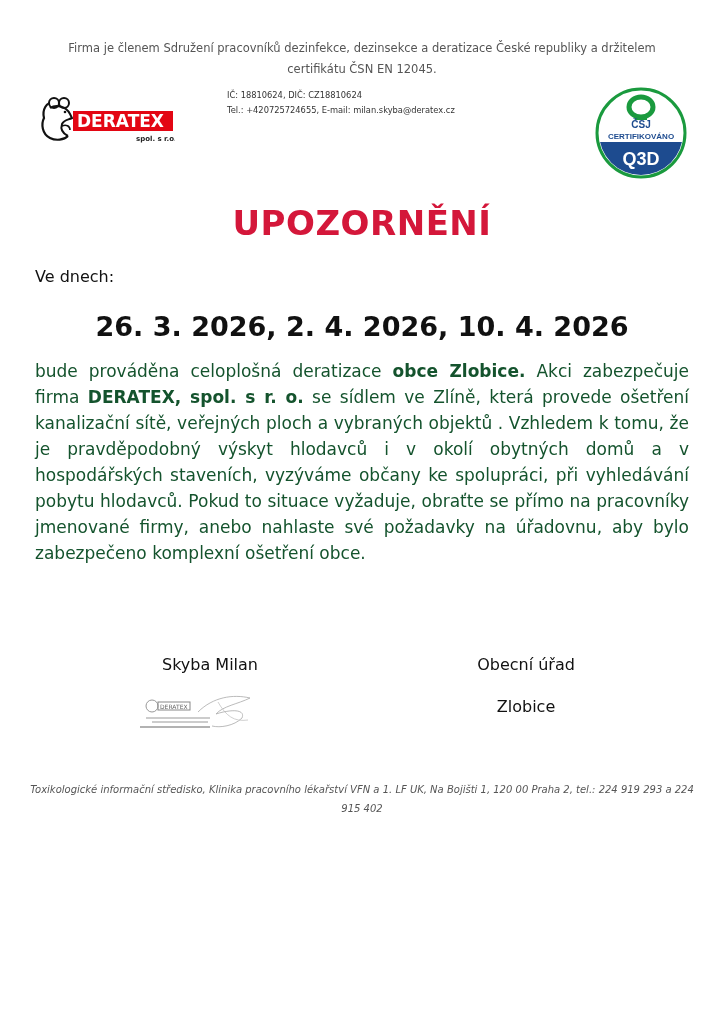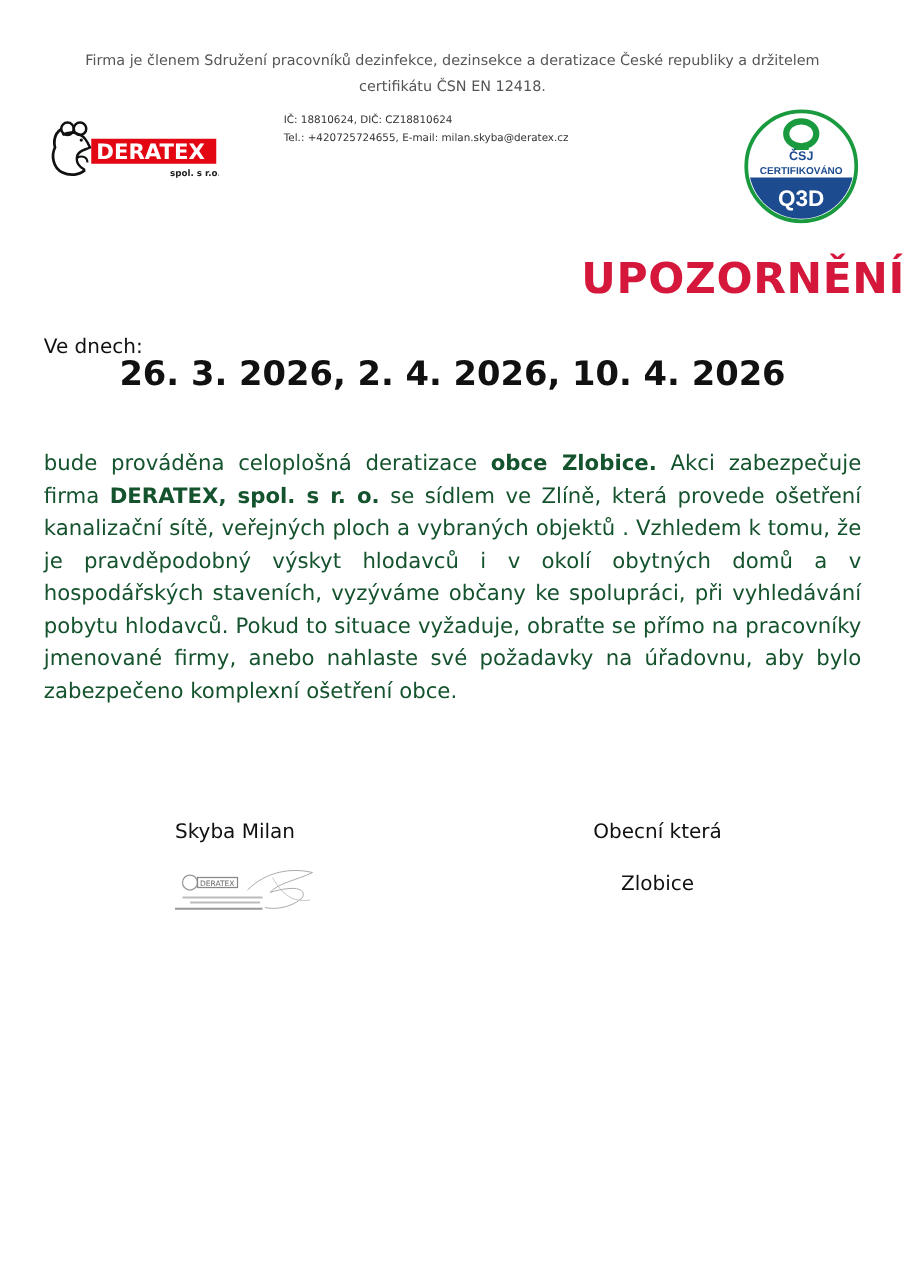--- a/index.html
+++ b/index.html
@@ -1,34 +1,34 @@
 <!DOCTYPE html>
 <html><head>
 <meta charset="utf-8">
 <style>
   html, body { margin: 0; padding: 0; background: #ffffff; }
   body { width: 724px; height: 1024px; position: relative; overflow: hidden; font-family: "DejaVu Sans", sans-serif; color: #111; }
   .membership { position: absolute; top: 38px; left: 40px; width: 644px; text-align: center; font-size: 11.5px; line-height: 21px; color: #555; }
   .logo { position: absolute; left: 40px; top: 94px; width: 135px; height: 52px; }
   .company-info { position: absolute; left: 227px; top: 88px; font-size: 8.3px; line-height: 15px; color: #333; }
   .cert-badge { position: absolute; left: 595px; top: 87px; width: 92px; height: 92px; }
-  .title { position: absolute; top: 203px; left: 0; width: 724px; text-align: right; font-size: 34px; font-weight: bold; color: #d4173a; letter-spacing: 0.5px; }
+  .title { position: absolute; top: 203px; left: 0; width: 724px; text-align: center; font-size: 34px; font-weight: bold; color: #d4173a; letter-spacing: 0.5px; }
   .intro { position: absolute; top: 267px; left: 35px; font-size: 16px; }
-  .dates { position: absolute; top: 284px; left: 0; width: 724px; text-align: center; font-size: 27px; font-weight: bold; color: #111; }
+  .dates { position: absolute; top: 311px; left: 0; width: 724px; text-align: center; font-size: 27px; font-weight: bold; color: #111; }
   .body-text { position: absolute; top: 358px; left: 35px; width: 654px; font-size: 17px; line-height: 26px; text-align: justify; color: #14532d; }
-  .sig-name { position: absolute; top: 655px; left: 140px; width: 118px; text-align: left; font-size: 16px; }
+  .sig-name { position: absolute; top: 655px; left: 140px; width: 118px; text-align: right; font-size: 16px; }
   .stamp { position: absolute; left: 138px; top: 692px; width: 120px; height: 48px; }
   .office { position: absolute; top: 655px; left: 460px; width: 132px; text-align: center; font-size: 16px; }
   .office-town { position: absolute; top: 697px; left: 460px; width: 132px; text-align: center; font-size: 16px; }
   .footer { position: absolute; top: 781px; left: 20px; width: 684px; text-align: center; font-size: 10px; line-height: 18.5px; color: #555; font-style: italic; }
 </style>
 </head>
 <body>
 
-<div class="membership">Firma je členem Sdružení pracovníků dezinfekce, dezinsekce a deratizace České republiky a držitelem certifikátu ČSN EN 12418.</div>
+<div class="membership">Firma je členem Sdružení pracovníků dezinfekce, dezinsekce a deratizace České republiky a držitelem certifikátu ČSN EN 12045.</div>
 
 <div class="logo">
   <svg width="135" height="52" viewBox="0 0 135 52">
     <path d="M14 8 C6 8 2 16 4 24 C1 30 2 40 10 44 C16 47 24 46 28 42" fill="none" stroke="#111" stroke-width="2.2"></path>
     <circle cx="14" cy="9" r="5" fill="#fff" stroke="#111" stroke-width="2"></circle>
     <circle cx="24" cy="9" r="5" fill="#fff" stroke="#111" stroke-width="2"></circle>
     <path d="M10 14 C16 10 26 12 30 20 L32 24 C28 26 24 26 22 30 C20 36 24 40 28 42" fill="none" stroke="#111" stroke-width="2"></path>
     <circle cx="25" cy="18" r="1.3" fill="#111"></circle>
     <path d="M22 32 C26 30 30 32 30 36" fill="none" stroke="#111" stroke-width="1.6"></path>
     <rect x="33" y="17" width="100" height="20" fill="#e30613"></rect>
@@ -75,17 +75,18 @@
     <rect x="20" y="10" width="32" height="8" fill="none" stroke="#888" stroke-width="1"></rect>
     <text x="22" y="17" font-family="DejaVu Sans, sans-serif" font-size="6" fill="#666">DERATEX</text>
     <line x1="8" y1="26" x2="72" y2="26" stroke="#bbb" stroke-width="1.5"></line>
     <line x1="14" y1="30" x2="70" y2="30" stroke="#bbb" stroke-width="1.5"></line>
     <line x1="2" y1="35" x2="72" y2="35" stroke="#999" stroke-width="1.5"></line>
     <path d="M60 20 C75 5 95 2 112 6 C100 12 85 14 78 22 C90 18 108 16 104 26 C96 34 82 36 74 34" fill="none" stroke="#aaa" stroke-width="0.8"></path>
     <path d="M80 10 C88 24 96 30 110 28" fill="none" stroke="#bbb" stroke-width="0.7"></path>
   </svg>
 </div>
 
-<div class="office">Obecní která</div>
+<div class="office">Obecní úřad</div>
 <div class="office-town">Zlobice</div>
 
 <div class="footer">
+  <div>Toxikologické informační středisko, Klinika pracovního lékařství VFN a 1. LF UK, Na Bojišti 1, 120 00 Praha 2, tel.: 224 919 293 a 224 915 402</div>
 </div>
 
 </body></html>

